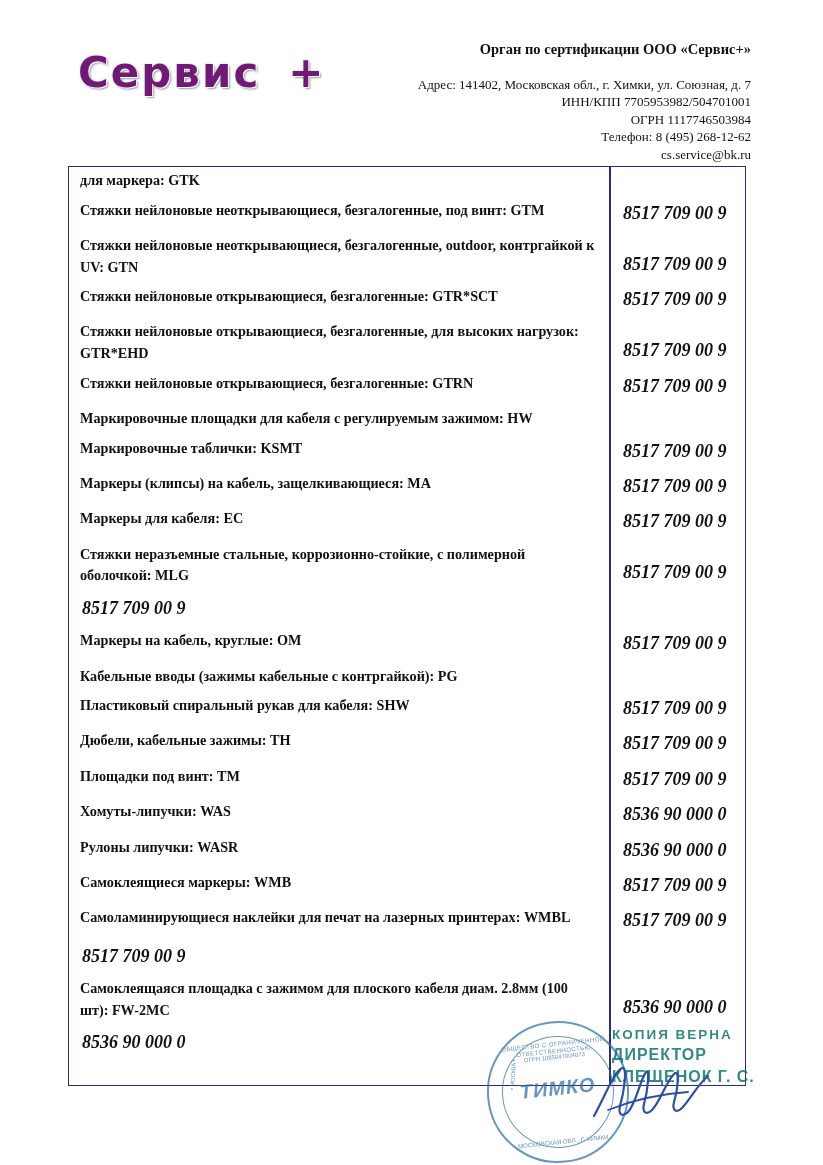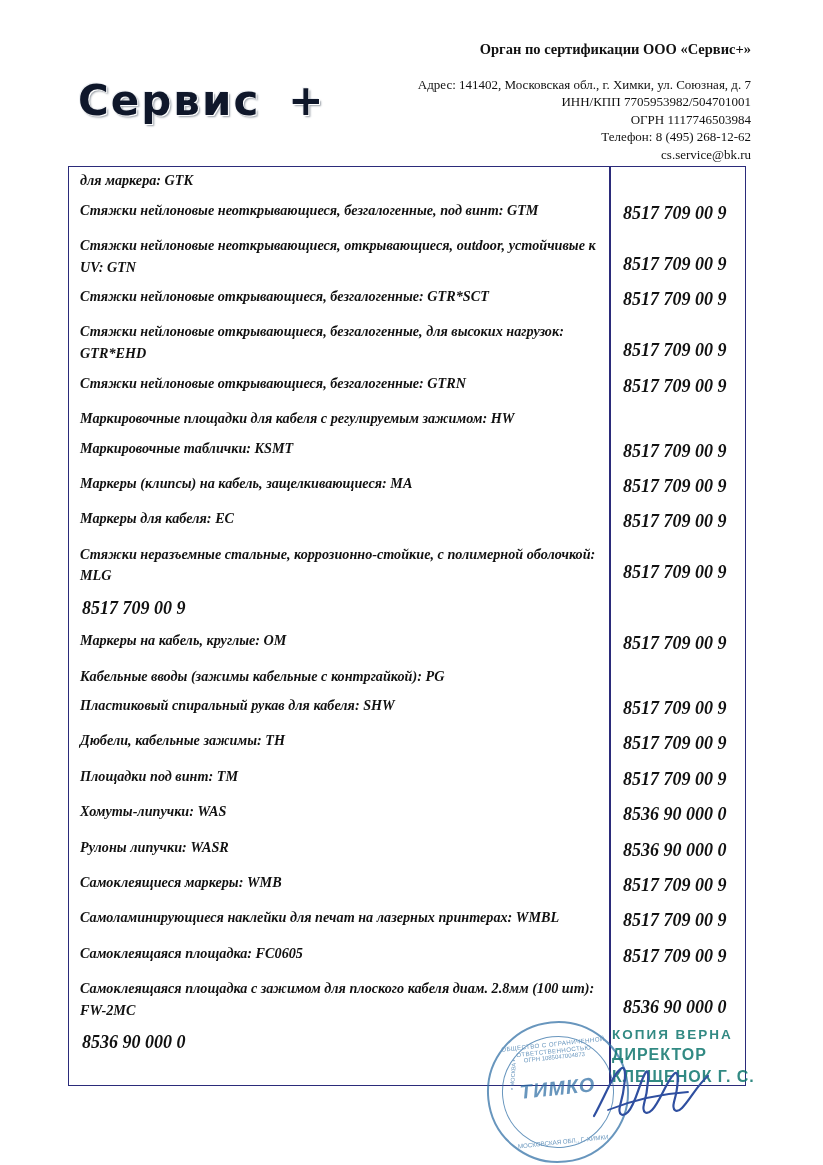--- a/index.html
+++ b/index.html
@@ -25,27 +25,26 @@
     height: 120px;
   }
   .logo {
     position: absolute;
     left: 78px;
     top: 20px;
     font-family: "DejaVu Sans", sans-serif;
     font-weight: bold;
     font-size: 42px;
     letter-spacing: 2px;
-    color: #0f172a;
+    color: #701a75;
     text-shadow:
        1px 1px 0 #ffffff,
        2px 2px 2px #9aa0a8,
       -1px -1px 0 #eef0f3;
     white-space: nowrap;
-    margin-top: 28px;
   }
   .logo .plus {
     margin-left: 28px;
   }
 
   .org-block {
     position: absolute;
     right: 72px;
     top: 12px;
     text-align: right;
@@ -94,21 +93,20 @@
   }
   .row {
     display: flex;
     align-items: flex-start;
     width: 100%;
   }
   .cell-name {
     width: 541px;
     box-sizing: border-box;
     padding: 4px 12px 4px 12px;
-    font-style: italic;
     font-weight: bold;
     font-size: 14.2px;
     line-height: 1.52;
   }
   .cell-code {
     width: 137px;
     box-sizing: border-box;
     padding: 4px 6px 4px 14px;
     font-style: italic;
     font-weight: bold;
@@ -228,21 +226,21 @@
 <div class="rows" id="rows-container">
     <div class="row">
       <div class="cell-name">для маркера: GTK</div>
       <div class="cell-code"></div>
     </div>
     <div class="row">
       <div class="cell-name">Стяжки нейлоновые неоткрывающиеся, безгалогенные, под винт: GTM</div>
       <div class="cell-code code-align-bottom">8517 709 00 9</div>
     </div>
     <div class="row">
-      <div class="cell-name">Стяжки нейлоновые неоткрывающиеся, открывающиеся, outdoor, устойчивые к UV: GTN</div>
+      <div class="cell-name">Стяжки нейлоновые неоткрывающиеся, безгалогенные, outdoor, контргайкой к UV: GTN</div>
       <div class="cell-code code-align-bottom">8517 709 00 9</div>
     </div>
     <div class="row">
       <div class="cell-name">Стяжки нейлоновые открывающиеся, безгалогенные: GTR*SCT</div>
       <div class="cell-code">8517 709 00 9</div>
     </div>
     <div class="row">
       <div class="cell-name">Стяжки нейлоновые открывающиеся, безгалогенные, для высоких нагрузок: GTR*EHD</div>
       <div class="cell-code code-align-bottom">8517 709 00 9</div>
     </div>
@@ -303,21 +301,20 @@
     </div>
     <div class="row">
       <div class="cell-name">Самоклеящиеся маркеры: WMB</div>
       <div class="cell-code">8517 709 00 9</div>
     </div>
     <div class="row">
       <div class="cell-name">Самоламинирующиеся наклейки для печат на лазерных принтерах: WMBL</div>
       <div class="cell-code code-align-bottom">8517 709 00 9</div>
     </div>
     <div class="row">
-      <div class="cell-name">Самоклеящаяся площадка: FC0605</div>
       <div class="cell-code">8517 709 00 9</div>
     </div>
     <div class="row">
       <div class="cell-name">Самоклеящаяся площадка с зажимом для плоского кабеля диам. 2.8мм (100 шт): FW-2MC</div>
       <div class="cell-code code-align-bottom">8536 90 000 0</div>
     </div>
     <div class="row">
       <div class="cell-code code-align-bottom">8536 90 000 0</div>
     </div>
   </div>

